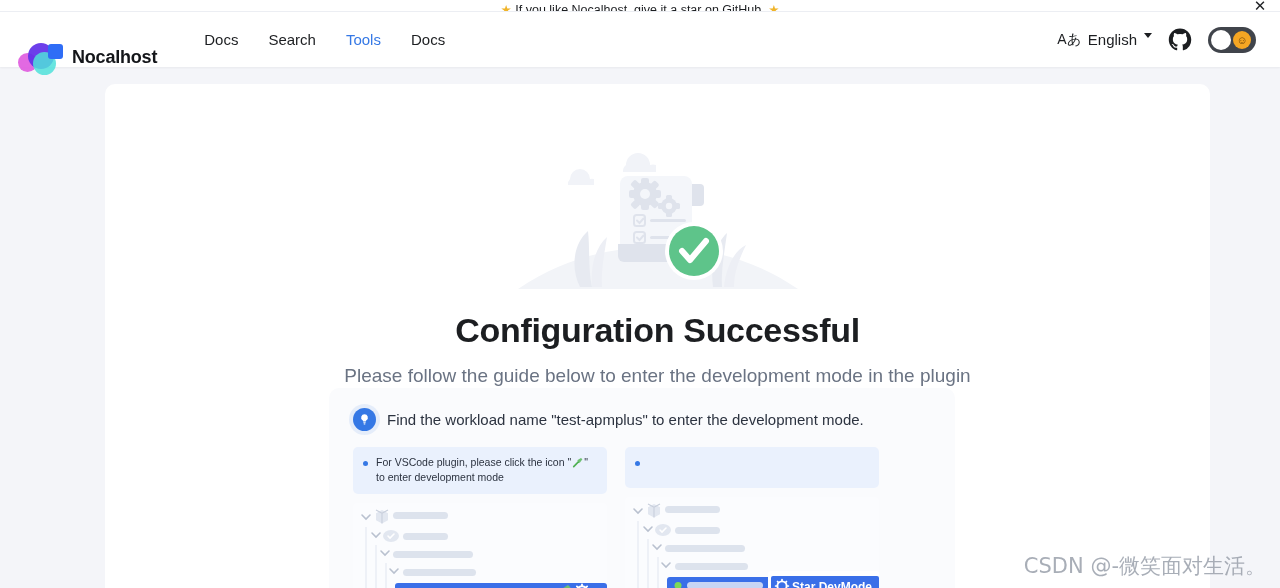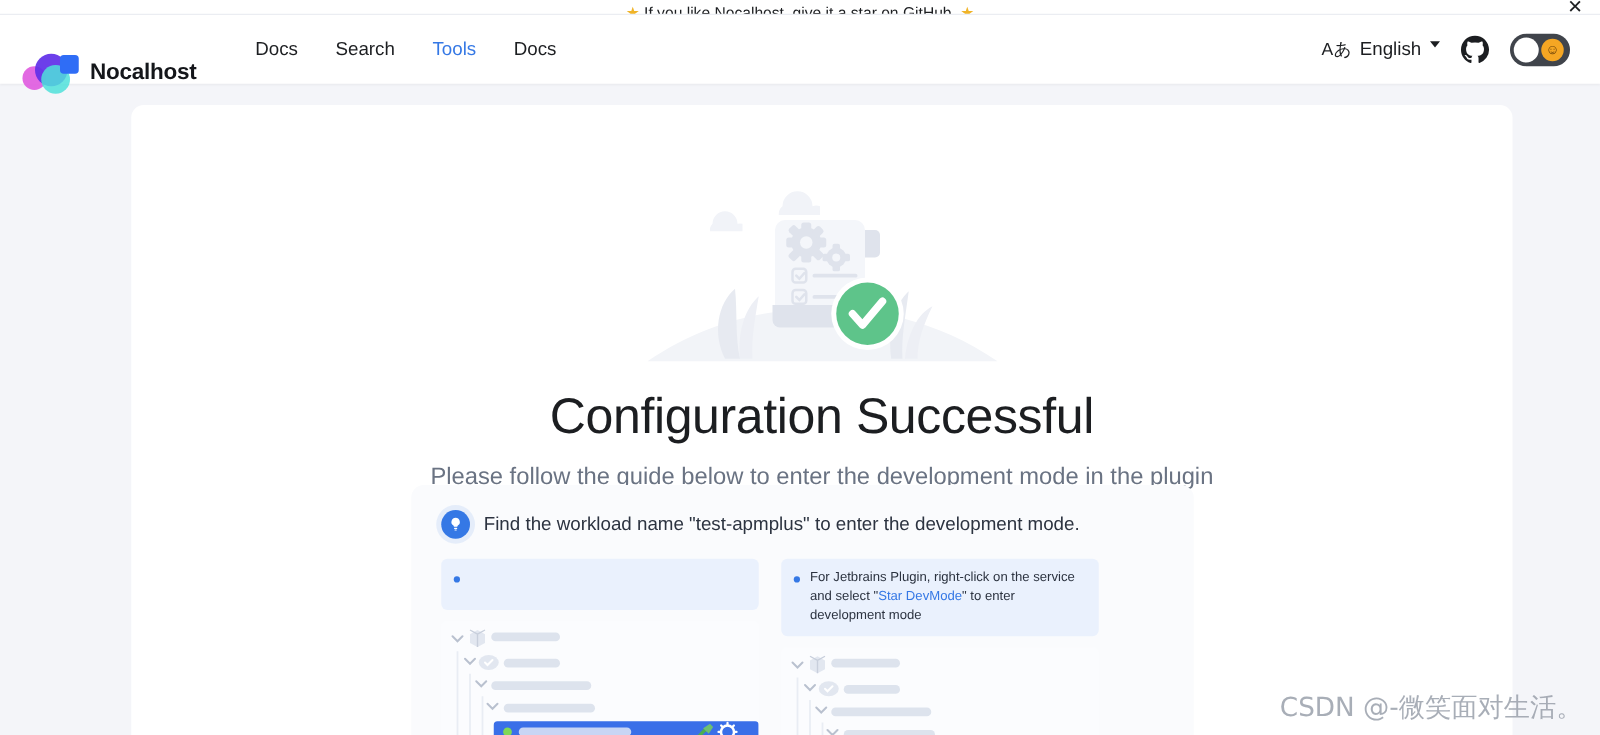--- a/index.html
+++ b/index.html
@@ -101,21 +101,21 @@
 
   
   .main-card {
     position: absolute; left: 105px; top: 84px; width: 1105px; height: 520px;
     background: #ffffff; border-radius: 10px; overflow: hidden;
   }
 
   .hero { padding-top: 55px; text-align: center; }
   .illus { width: 300px; height: 160px; margin: 0 auto; display: block; }
   .title {
-    font-size: 40px; font-weight: normal; color: #1c1e21;
+    font-size: 34px; font-weight: bold; color: #1c1e21;
     margin-top: 12px; letter-spacing: -.3px;
   }
   .subtitle { font-size: 19px; color: #6a7383; margin-top: 15px; }
 
   
   .guide {
     position: absolute; left: 224px; top: 304px; width: 626px; height: 216px;
     background: #fafbfd; border-radius: 10px; padding: 20px 24px 0 24px;
   }
   .guide-head { display: flex; align-items: center; gap: 11px; }
@@ -280,20 +280,24 @@
           </svg>
         </div>
         <div class="guide-head-text">Find the workload name "test-apmplus" to enter the development mode.</div>
       </div>
 
       <div class="panels">
 
         <div class="panel">
           <div class="panel-note">
             <div class="dot"></div>
+            <div class="panel-note-text"><span>For VSCode plugin, please click the icon "</span><svg class="hammer-inline" width="13" height="13" viewBox="0 0 24 24">
+                <path d="M5 19.5 L14 10.5" stroke="#4caf50" stroke-width="3" stroke-linecap="round"></path>
+                <path d="M11.5 8 L18.5 3.5 L21 6 L16 13 Z" fill="#6ec071"></path>
+              </svg><span>" to enter development mode</span></div>
           </div>
 
           <div class="mock">
             <svg width="254" height="95" viewBox="0 0 254 95">
               <rect width="254" height="95" fill="#fbfcfe"></rect>
 
               <line x1="13" y1="24" x2="13" y2="95" stroke="#e9edf4" stroke-width="1.4"></line>
               <line x1="23" y1="42" x2="23" y2="95" stroke="#e9edf4" stroke-width="1.4"></line>
               <line x1="33" y1="60" x2="33" y2="95" stroke="#e9edf4" stroke-width="1.4"></line>
 
@@ -332,21 +336,20 @@
                   <line x1="-5.1" y1="5.1" x2="-3.8" y2="3.8"></line>
                 </g>
               </g>
             </svg>
           </div>
         </div>
 
         <div class="panel">
           <div class="panel-note">
             <div class="dot"></div>
-            <div class="panel-note-text"><span>For Jetbrains Plugin, right-click on the service and select "</span><span class="lnk">Star DevMode</span><span>" to enter development mode</span></div>
           </div>
 
           <div class="mock">
             <svg width="254" height="95" viewBox="0 0 254 95">
               <rect width="254" height="95" fill="#fbfcfe"></rect>
               <line x1="13" y1="24" x2="13" y2="95" stroke="#e9edf4" stroke-width="1.4"></line>
               <line x1="23" y1="42" x2="23" y2="95" stroke="#e9edf4" stroke-width="1.4"></line>
               <line x1="33" y1="60" x2="33" y2="95" stroke="#e9edf4" stroke-width="1.4"></line>
               <path d="M9 12 l4 4 l4 -4" fill="none" stroke="#b9c1cf" stroke-width="1.6" stroke-linecap="round"></path>
               <path d="M29 7 l6 3.3 v7 l-6 3.3 l-6 -3.3 v-7 Z" fill="#e2e7f0"></path>

